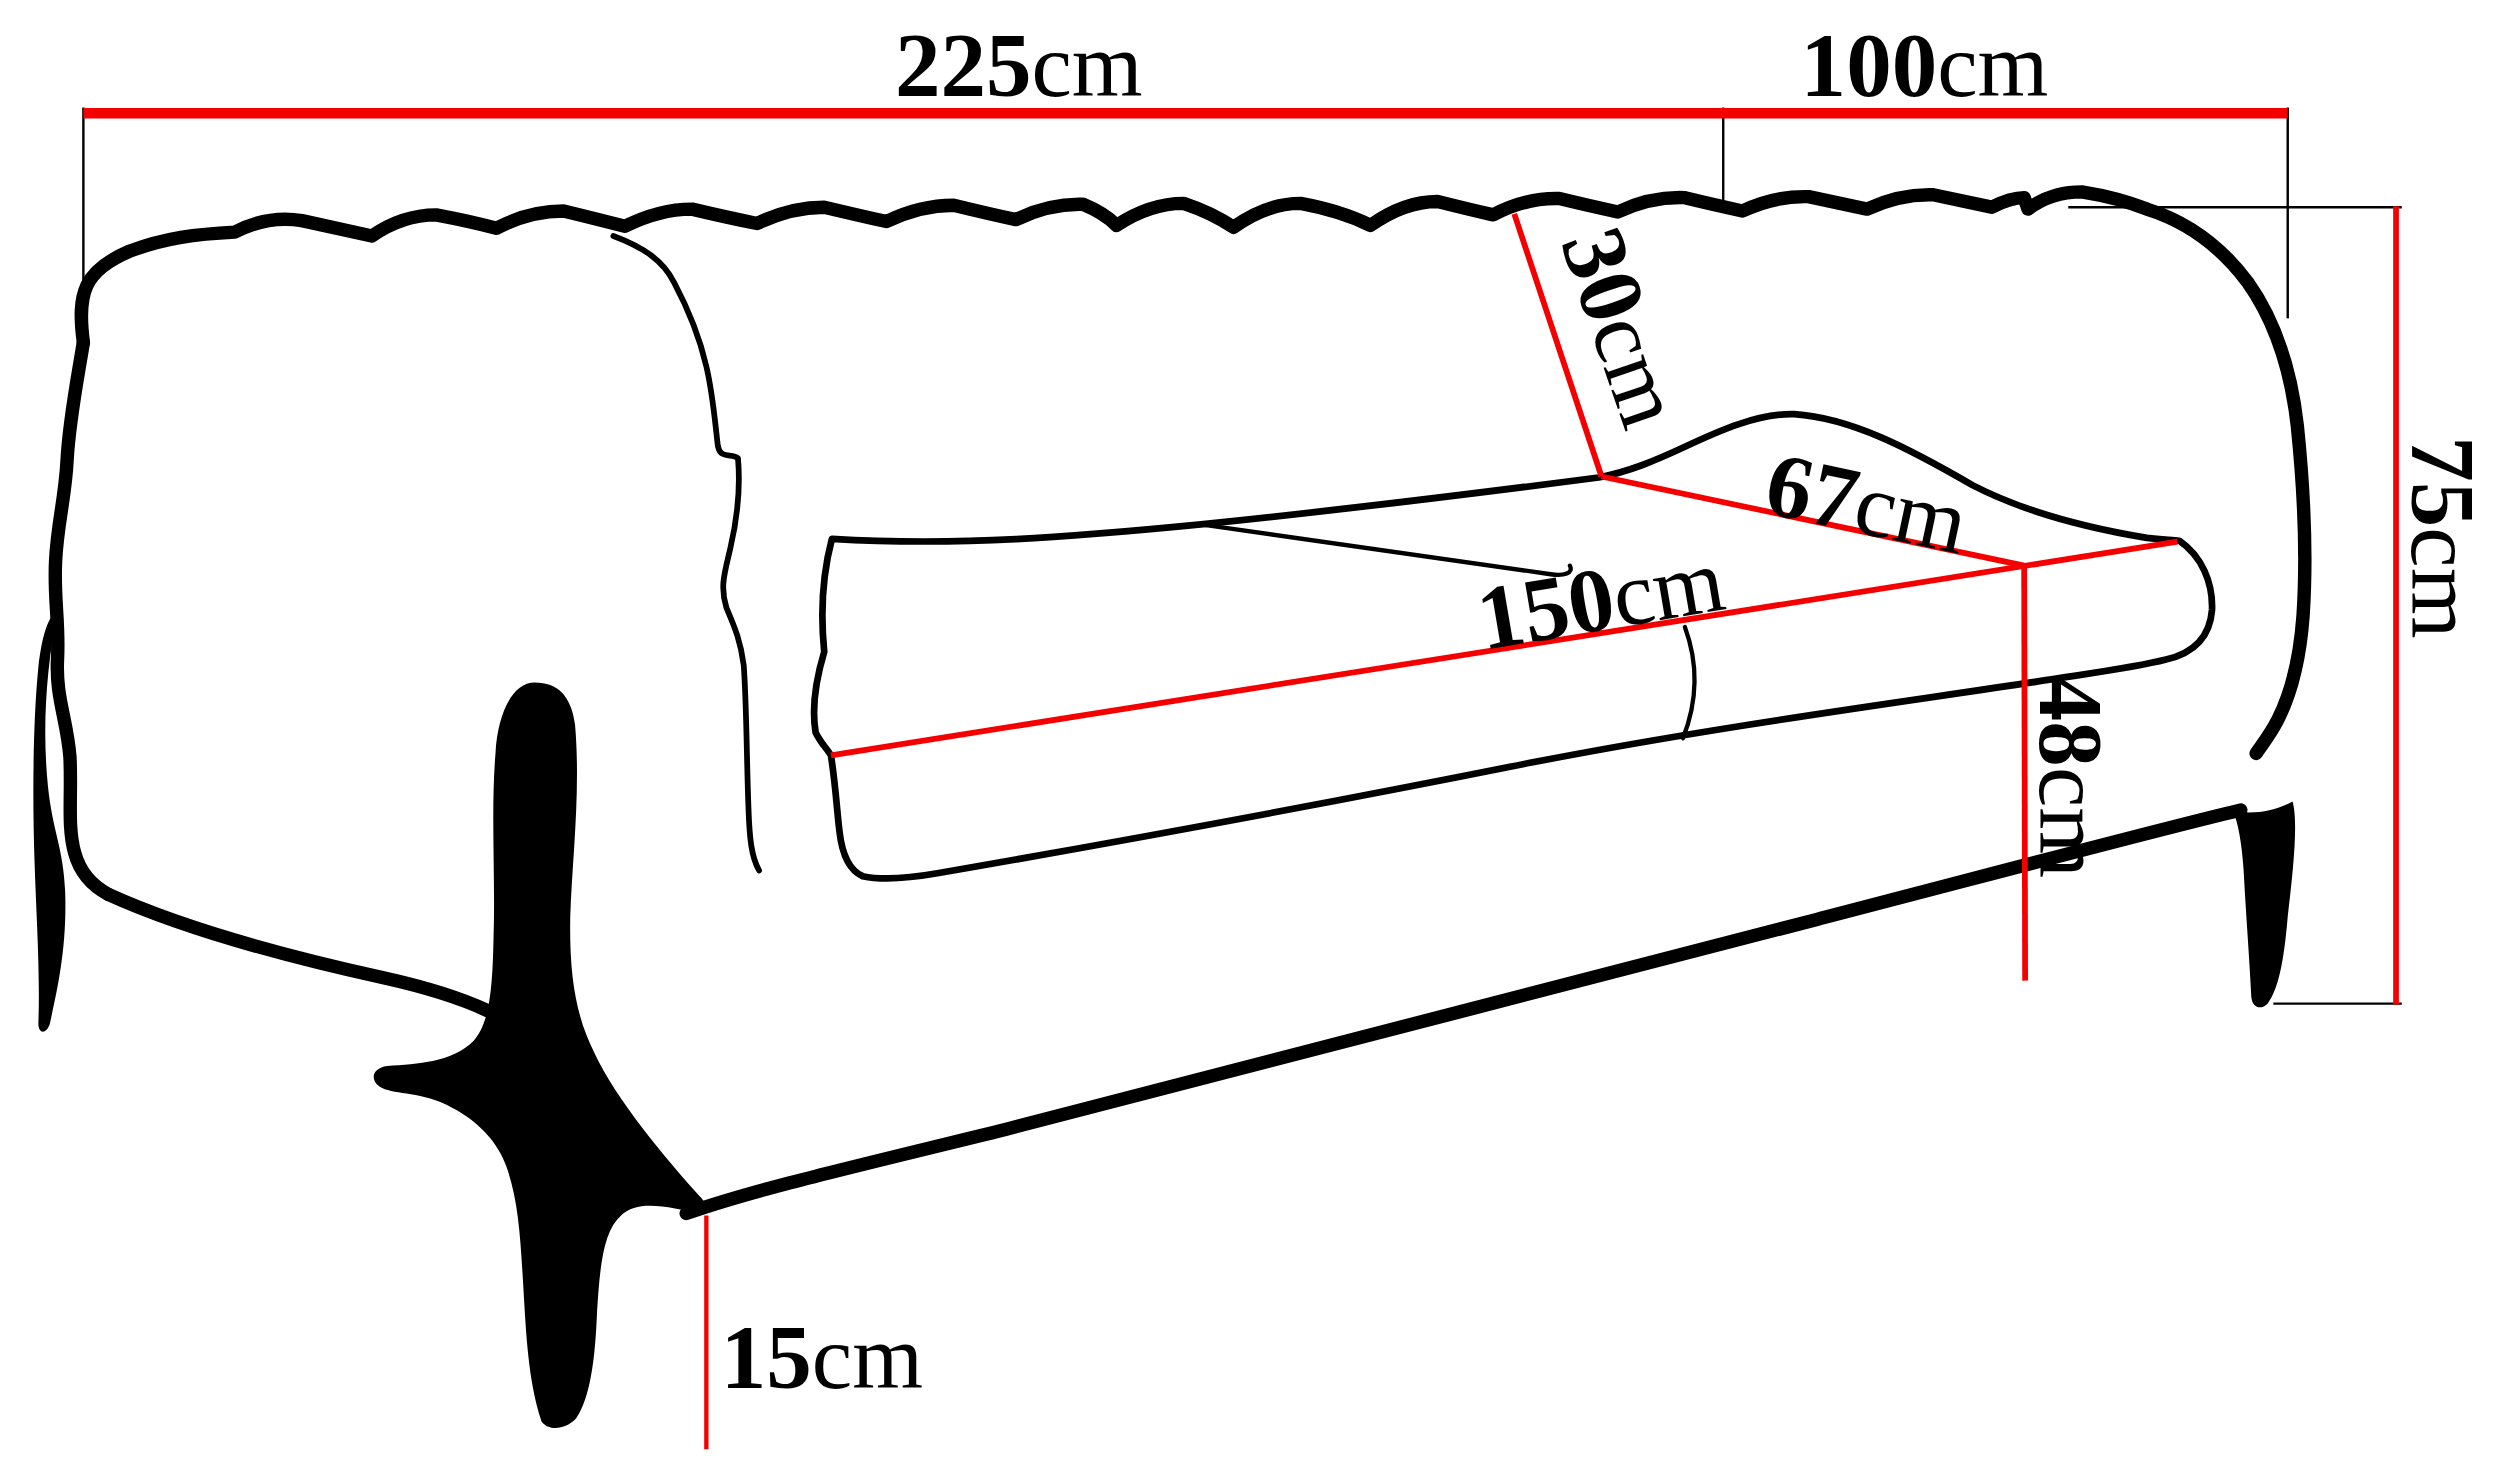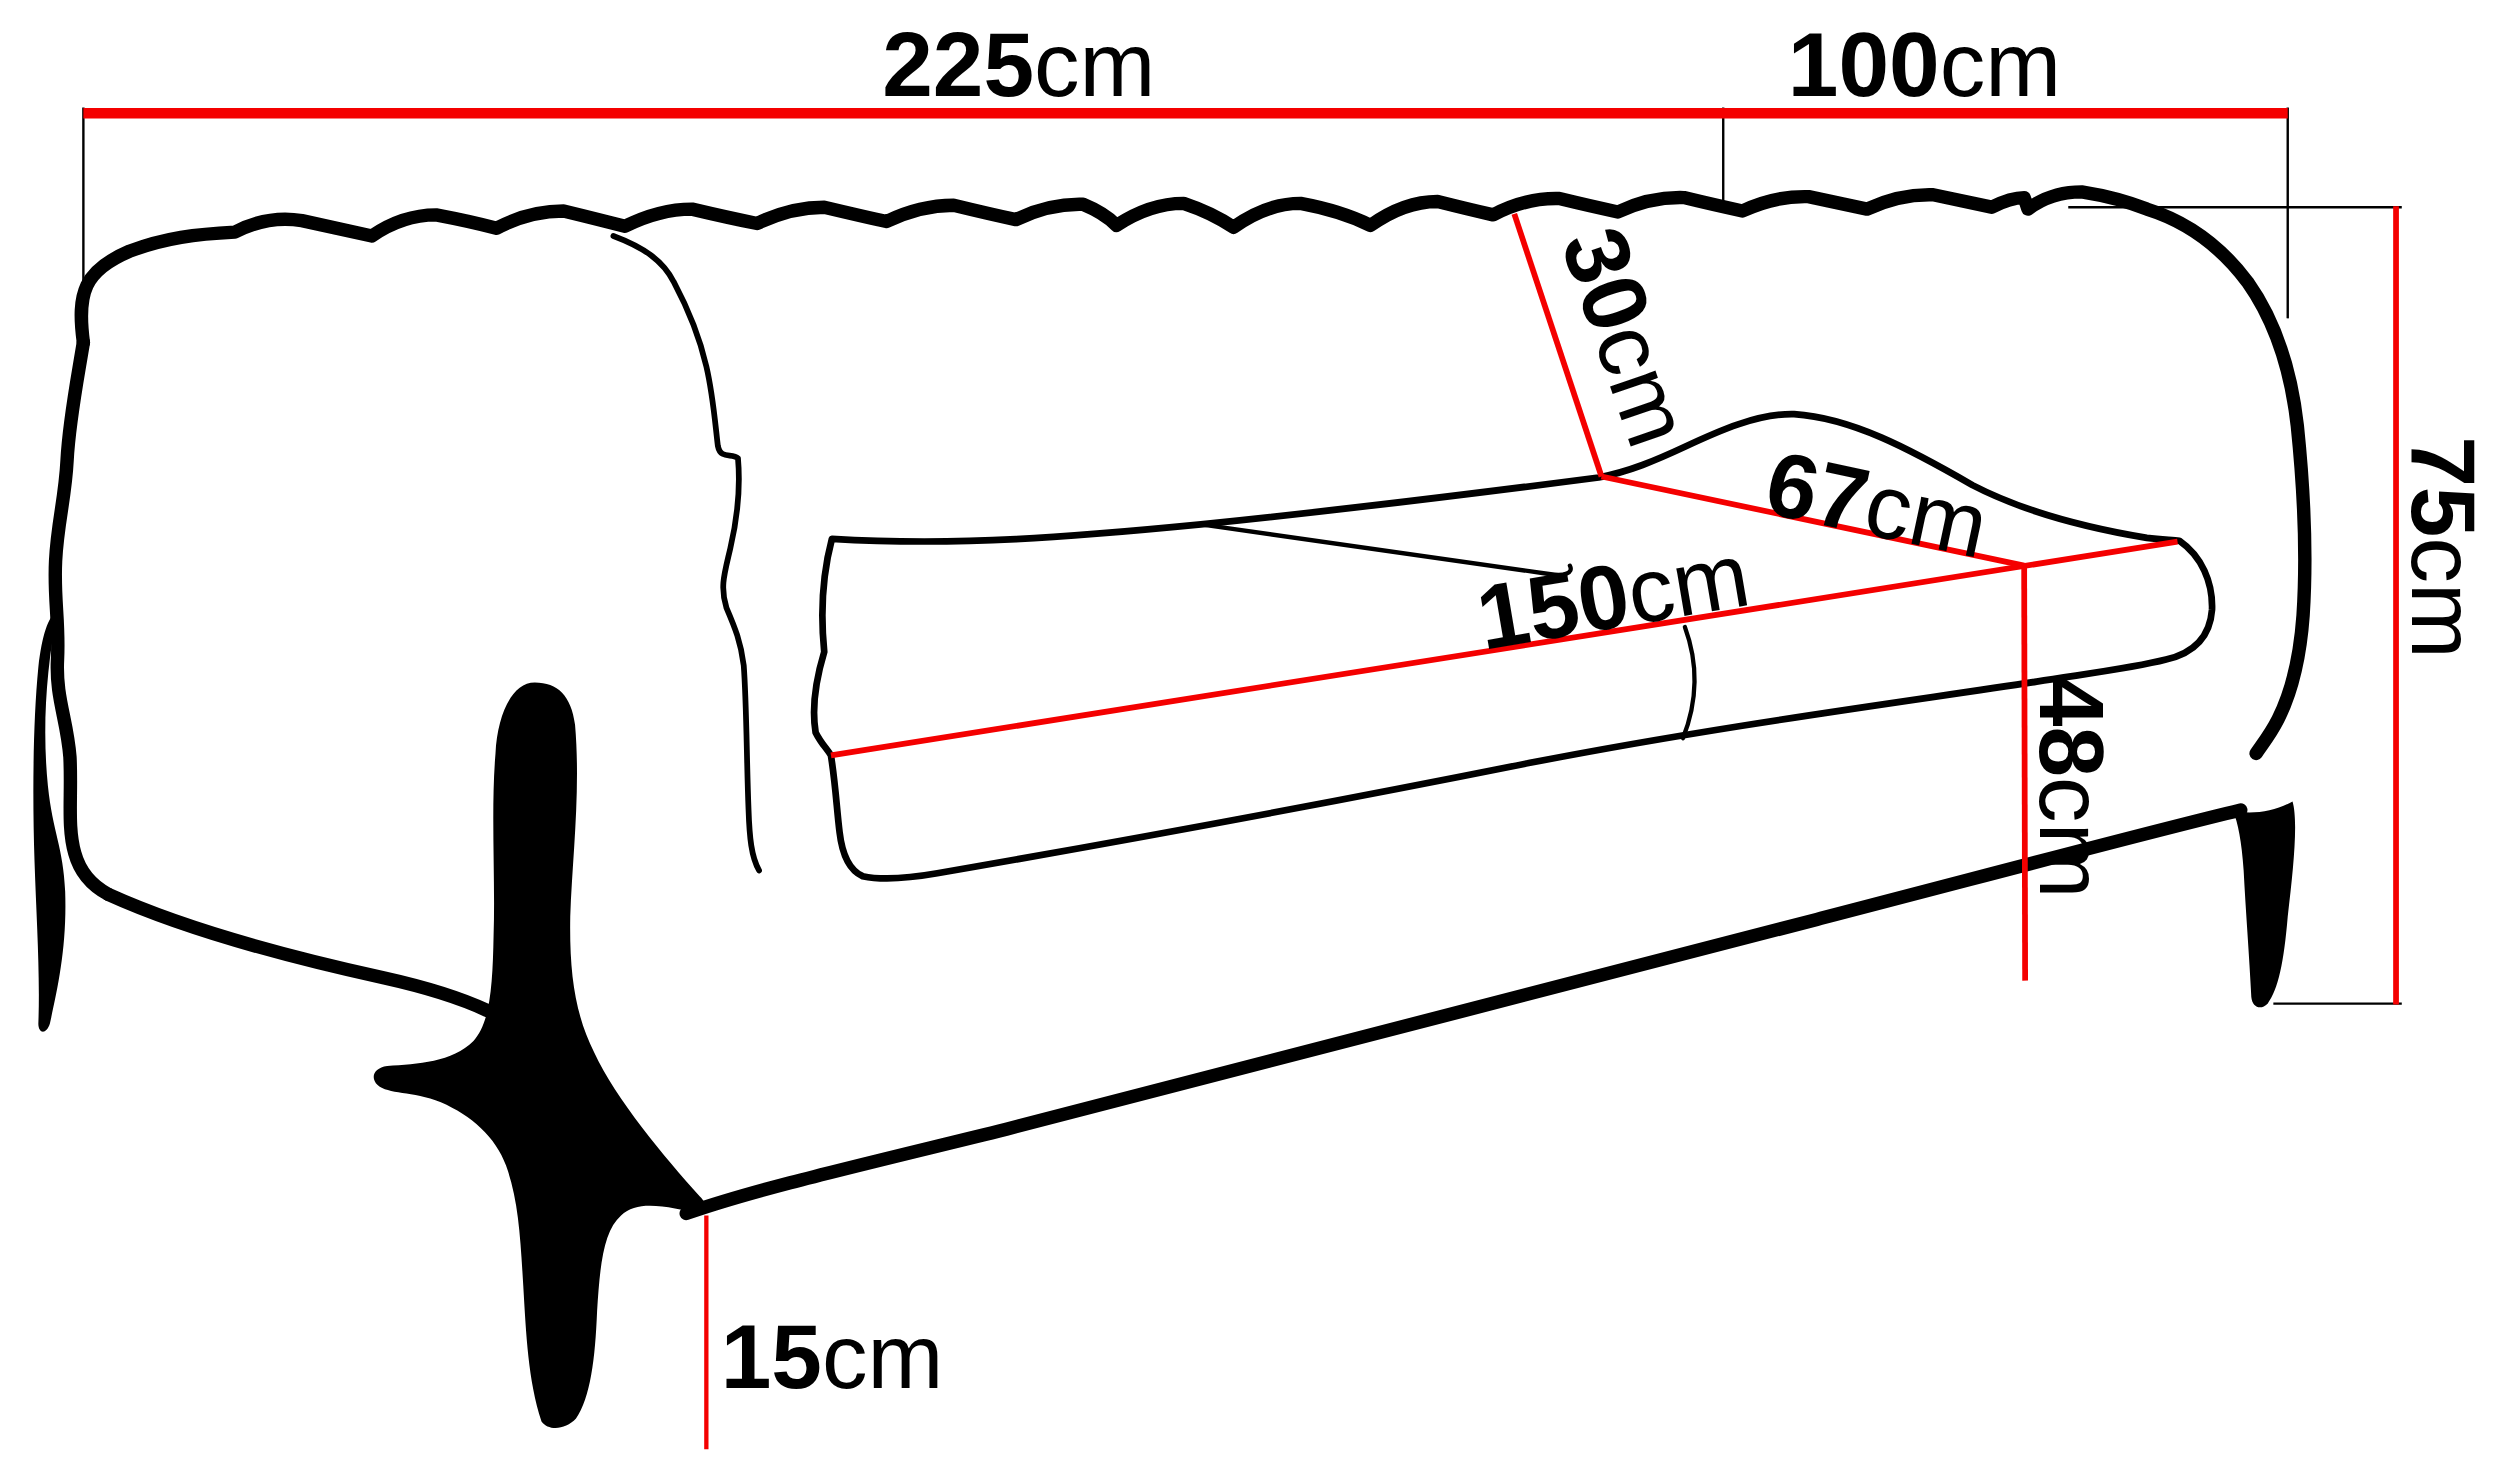--- a/index.html
+++ b/index.html
@@ -2,21 +2,21 @@
 <html><head>
 <meta charset="utf-8">
 <style>
   html, body { margin: 0; padding: 0; background: #ffffff; }
   .page {
     position: relative;
     width: 2512px;
     height: 1460px;
     background: #ffffff;
     overflow: hidden;
-    font-family: Liberation Sans, sans-serif;
+    font-family: Liberation Serif, serif;
   }
   svg { display: block; }
   .outline   { fill: none; stroke: #000000; stroke-linecap: round; stroke-linejoin: round; }
   .thick     { stroke-width: 14; }
   .crease    { stroke-width: 6; }
   .cushion   { stroke-width: 7; }
   .seam      { stroke-width: 4.5; }
   .legfill   { fill: #000000; stroke: none; }
   .ext       { stroke: #000000; stroke-width: 2.5; fill: none; }
   .dim       { fill: none; stroke-linecap: butt; }

